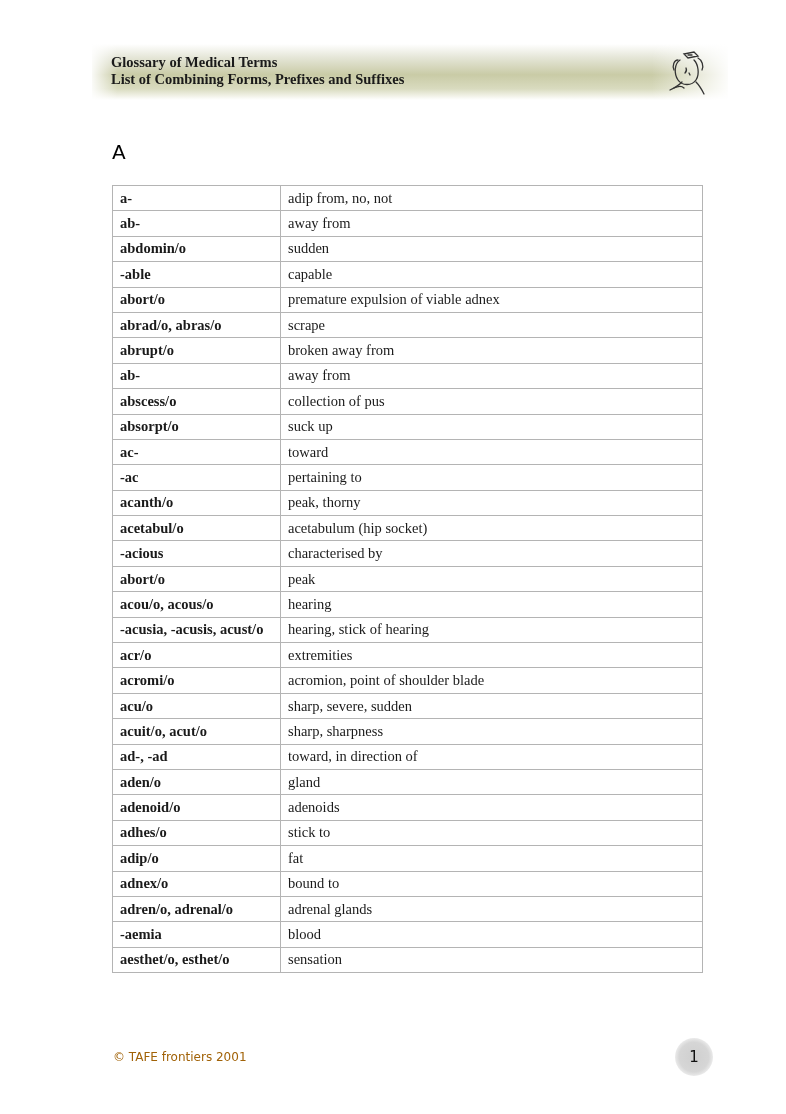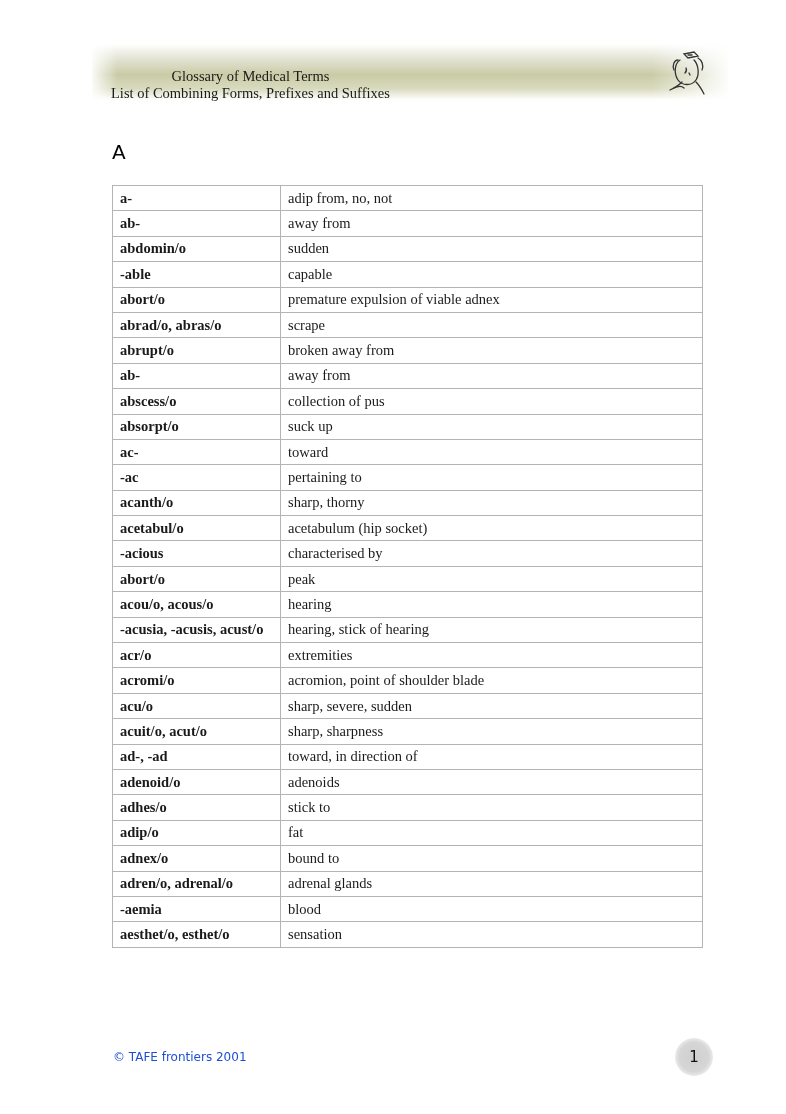--- a/index.html
+++ b/index.html
@@ -6,37 +6,37 @@
   body { width: 786px; height: 1114px; position: relative; overflow: hidden; }
   .header-band {
     position: absolute; left: 92px; top: 44px; width: 636px; height: 56px;
     background: linear-gradient(to bottom, #ffffff 0%, #e4e5d6 25%, #c9cba6 55%, #d9dbbf 80%, #ffffff 100%);
   }
   .header-band::before {
     content: ""; position: absolute; inset: 0;
     background: linear-gradient(to right, rgba(255,255,255,0.9) 0%, rgba(255,255,255,0) 4%, rgba(255,255,255,0) 88%, rgba(255,255,255,0.95) 100%);
   }
   .header-title {
-    position: absolute; left: 111px; top: 68px;
-    font-family: "Liberation Serif", serif; font-weight: normal; font-size: 14.5px; line-height: 17px; color: #1a1a1a; text-align: center;
+    position: absolute; left: 111px; top: 54px;
+    font-family: "Liberation Serif", serif; font-weight: bold; font-size: 14.5px; line-height: 17px; color: #1a1a1a;
   }
   .header-logo { position: absolute; left: 662px; top: 46px; width: 56px; height: 52px; }
   .section-letter {
     position: absolute; left: 112px; top: 140px;
     font-family: "DejaVu Sans", sans-serif; font-size: 20px; color: #000;
   }
   table.glossary {
     position: absolute; left: 112px; top: 185px; width: 591px;
     border-collapse: collapse; font-family: "Liberation Serif", serif; font-size: 14.5px; color: #1a1a1a;
   }
   table.glossary td { border: 1px solid #b4b4b4; height: 24.4px; padding: 0 0 0 7px; vertical-align: middle; }
   table.glossary td.term { width: 160px; font-weight: bold; }
   .footer-copy {
     position: absolute; left: 113px; top: 1050px;
-    font-family: "DejaVu Sans", sans-serif; font-size: 12px; color: #1d4ed8;
+    font-family: "DejaVu Sans", sans-serif; font-size: 12px; color: #a16207;
   }
   .page-num {
     position: absolute; left: 675px; top: 1038px; width: 38px; height: 38px; border-radius: 50%;
     background: radial-gradient(circle, #cfcfcf 0%, #d6d6d6 55%, rgba(230,230,230,0.6) 75%, rgba(255,255,255,0) 100%);
     font-family: "DejaVu Sans", sans-serif; font-size: 15px; color: #111;
     display: flex; align-items: center; justify-content: center;
   }
 </style>
 </head>
 <body>
@@ -108,21 +108,21 @@
       <tr>
         <td class="term">ac-</td>
         <td>toward</td>
       </tr>
       <tr>
         <td class="term">-ac</td>
         <td>pertaining to</td>
       </tr>
       <tr>
         <td class="term">acanth/o</td>
-        <td>sharp, thorny</td>
+        <td>peak, thorny</td>
       </tr>
       <tr>
         <td class="term">acetabul/o</td>
         <td>acetabulum (hip socket)</td>
       </tr>
       <tr>
         <td class="term">-acious</td>
         <td>characterised by</td>
       </tr>
       <tr>
@@ -151,20 +151,24 @@
       </tr>
       <tr>
         <td class="term">acuit/o, acut/o</td>
         <td>sharp, sharpness</td>
       </tr>
       <tr>
         <td class="term">ad-, -ad</td>
         <td>toward, in direction of</td>
       </tr>
       <tr>
+        <td class="term">aden/o</td>
+        <td>gland</td>
+      </tr>
+      <tr>
         <td class="term">adenoid/o</td>
         <td>adenoids</td>
       </tr>
       <tr>
         <td class="term">adhes/o</td>
         <td>stick to</td>
       </tr>
       <tr>
         <td class="term">adip/o</td>
         <td>fat</td>

